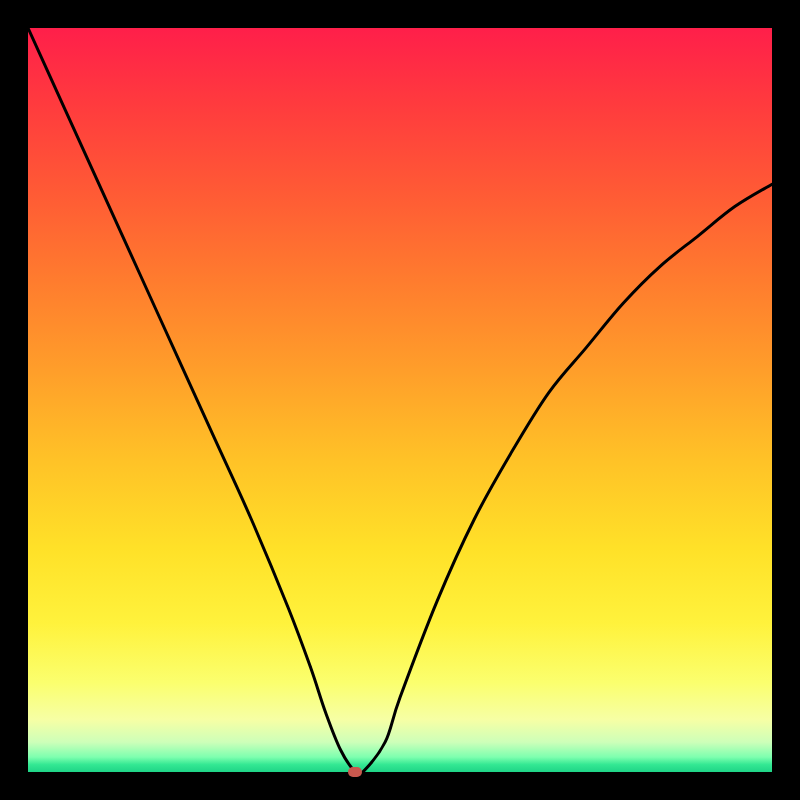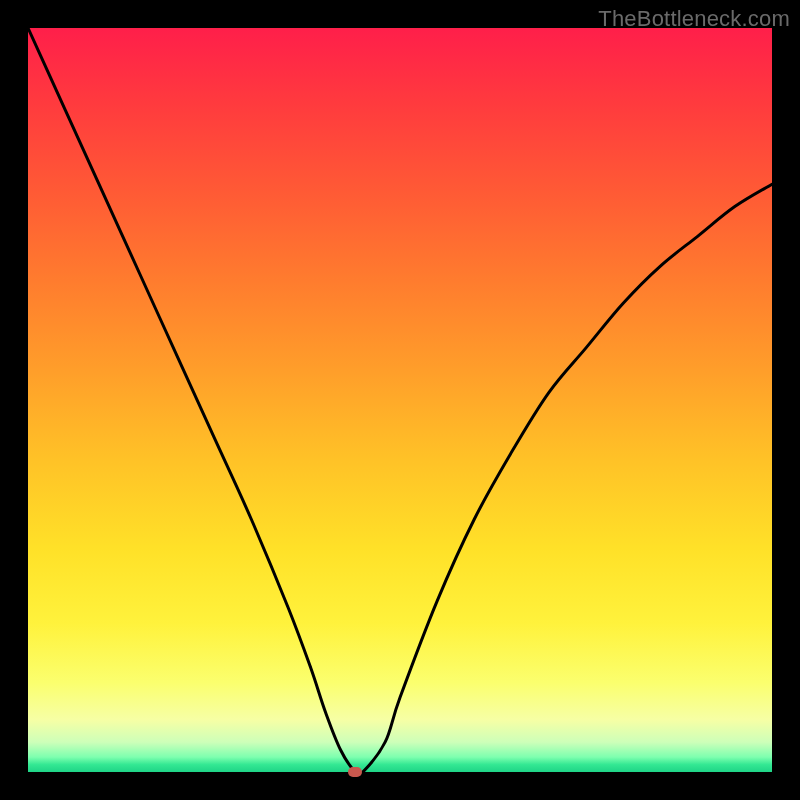--- a/index.html
+++ b/index.html
@@ -69,14 +69,13 @@
 </head>
 <body>
 
 <div class="frame">
   <div class="plot-area">
     <svg class="curve" viewBox="0 0 744 744" preserveAspectRatio="none">
       <path id="curve-path" fill="none" stroke="#000000" stroke-width="3" stroke-linecap="round" stroke-linejoin="round" d="M 0.0 0.0 C 6.2 13.6, 24.8 54.6, 37.2 81.8 C 49.6 109.1, 62.0 136.4, 74.4 163.7 C 86.8 191.0, 99.2 218.2, 111.6 245.5 C 124.0 272.8, 136.4 300.1, 148.8 327.4 C 161.2 354.6, 173.6 381.9, 186.0 409.2 C 198.4 436.5, 210.8 462.5, 223.2 491.0 C 235.6 519.6, 250.5 555.5, 260.4 580.3 C 270.3 605.1, 276.5 622.5, 282.7 639.8 C 288.9 657.2, 292.6 670.8, 297.6 684.5 C 302.6 698.1, 307.5 711.8, 312.5 721.7 C 317.4 731.6, 323.6 740.3, 327.4 744.0 C 331.1 747.7, 329.8 749.0, 334.8 744.0 C 339.8 739.0, 350.9 726.6, 357.1 714.2 C 363.3 701.8, 363.3 693.2, 372.0 669.6 C 380.7 646.0, 396.8 602.6, 409.2 572.9 C 421.6 543.1, 434.0 515.8, 446.4 491.0 C 458.8 466.2, 471.2 445.2, 483.6 424.1 C 496.0 403.0, 508.4 381.9, 520.8 364.6 C 533.2 347.2, 545.6 334.8, 558.0 319.9 C 570.4 305.0, 582.8 288.9, 595.2 275.3 C 607.6 261.6, 620.0 249.2, 632.4 238.1 C 644.8 226.9, 657.2 218.2, 669.6 208.3 C 682.0 198.4, 694.4 187.2, 706.8 178.6 C 719.2 169.9, 737.8 160.0, 744.0 156.2"></path>
     </svg>
     <div class="marker" id="min-marker" style="left: 327.36px; top: 744px; background: rgb(201, 88, 78);"></div>
   </div>
-  <div class="watermark">TheBottleneck.com</div>
 </div>
 
 </body></html>

